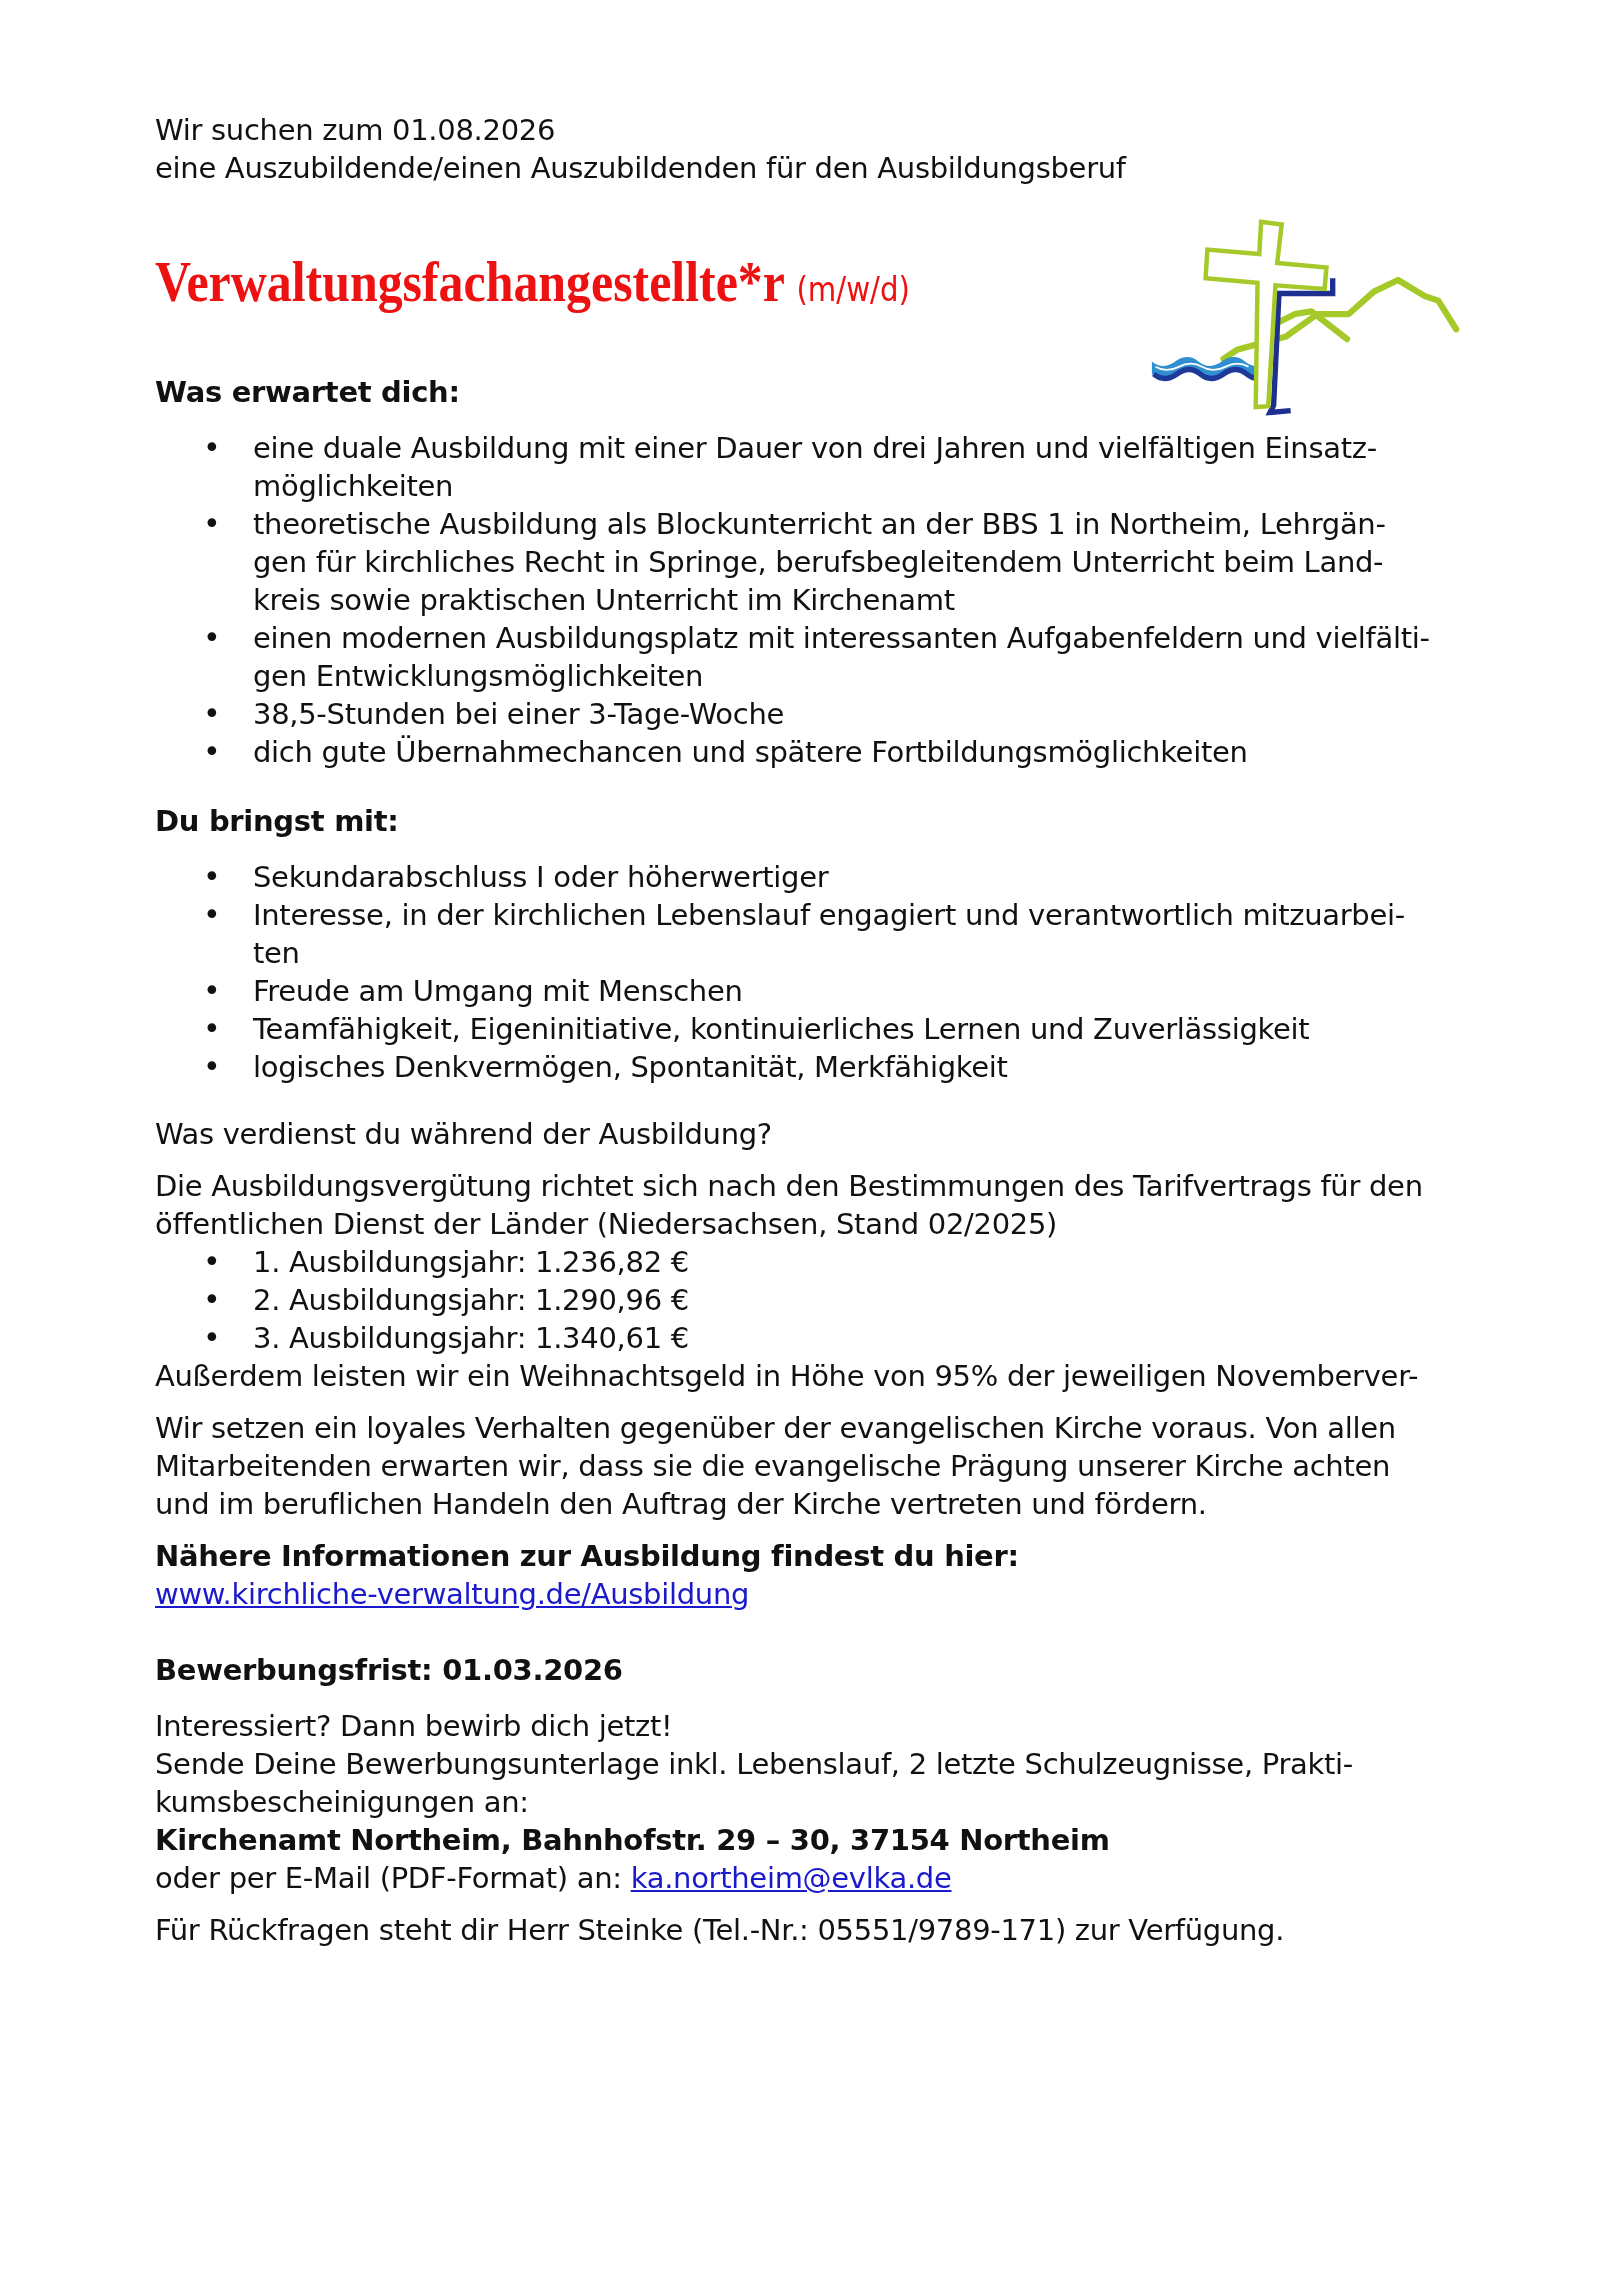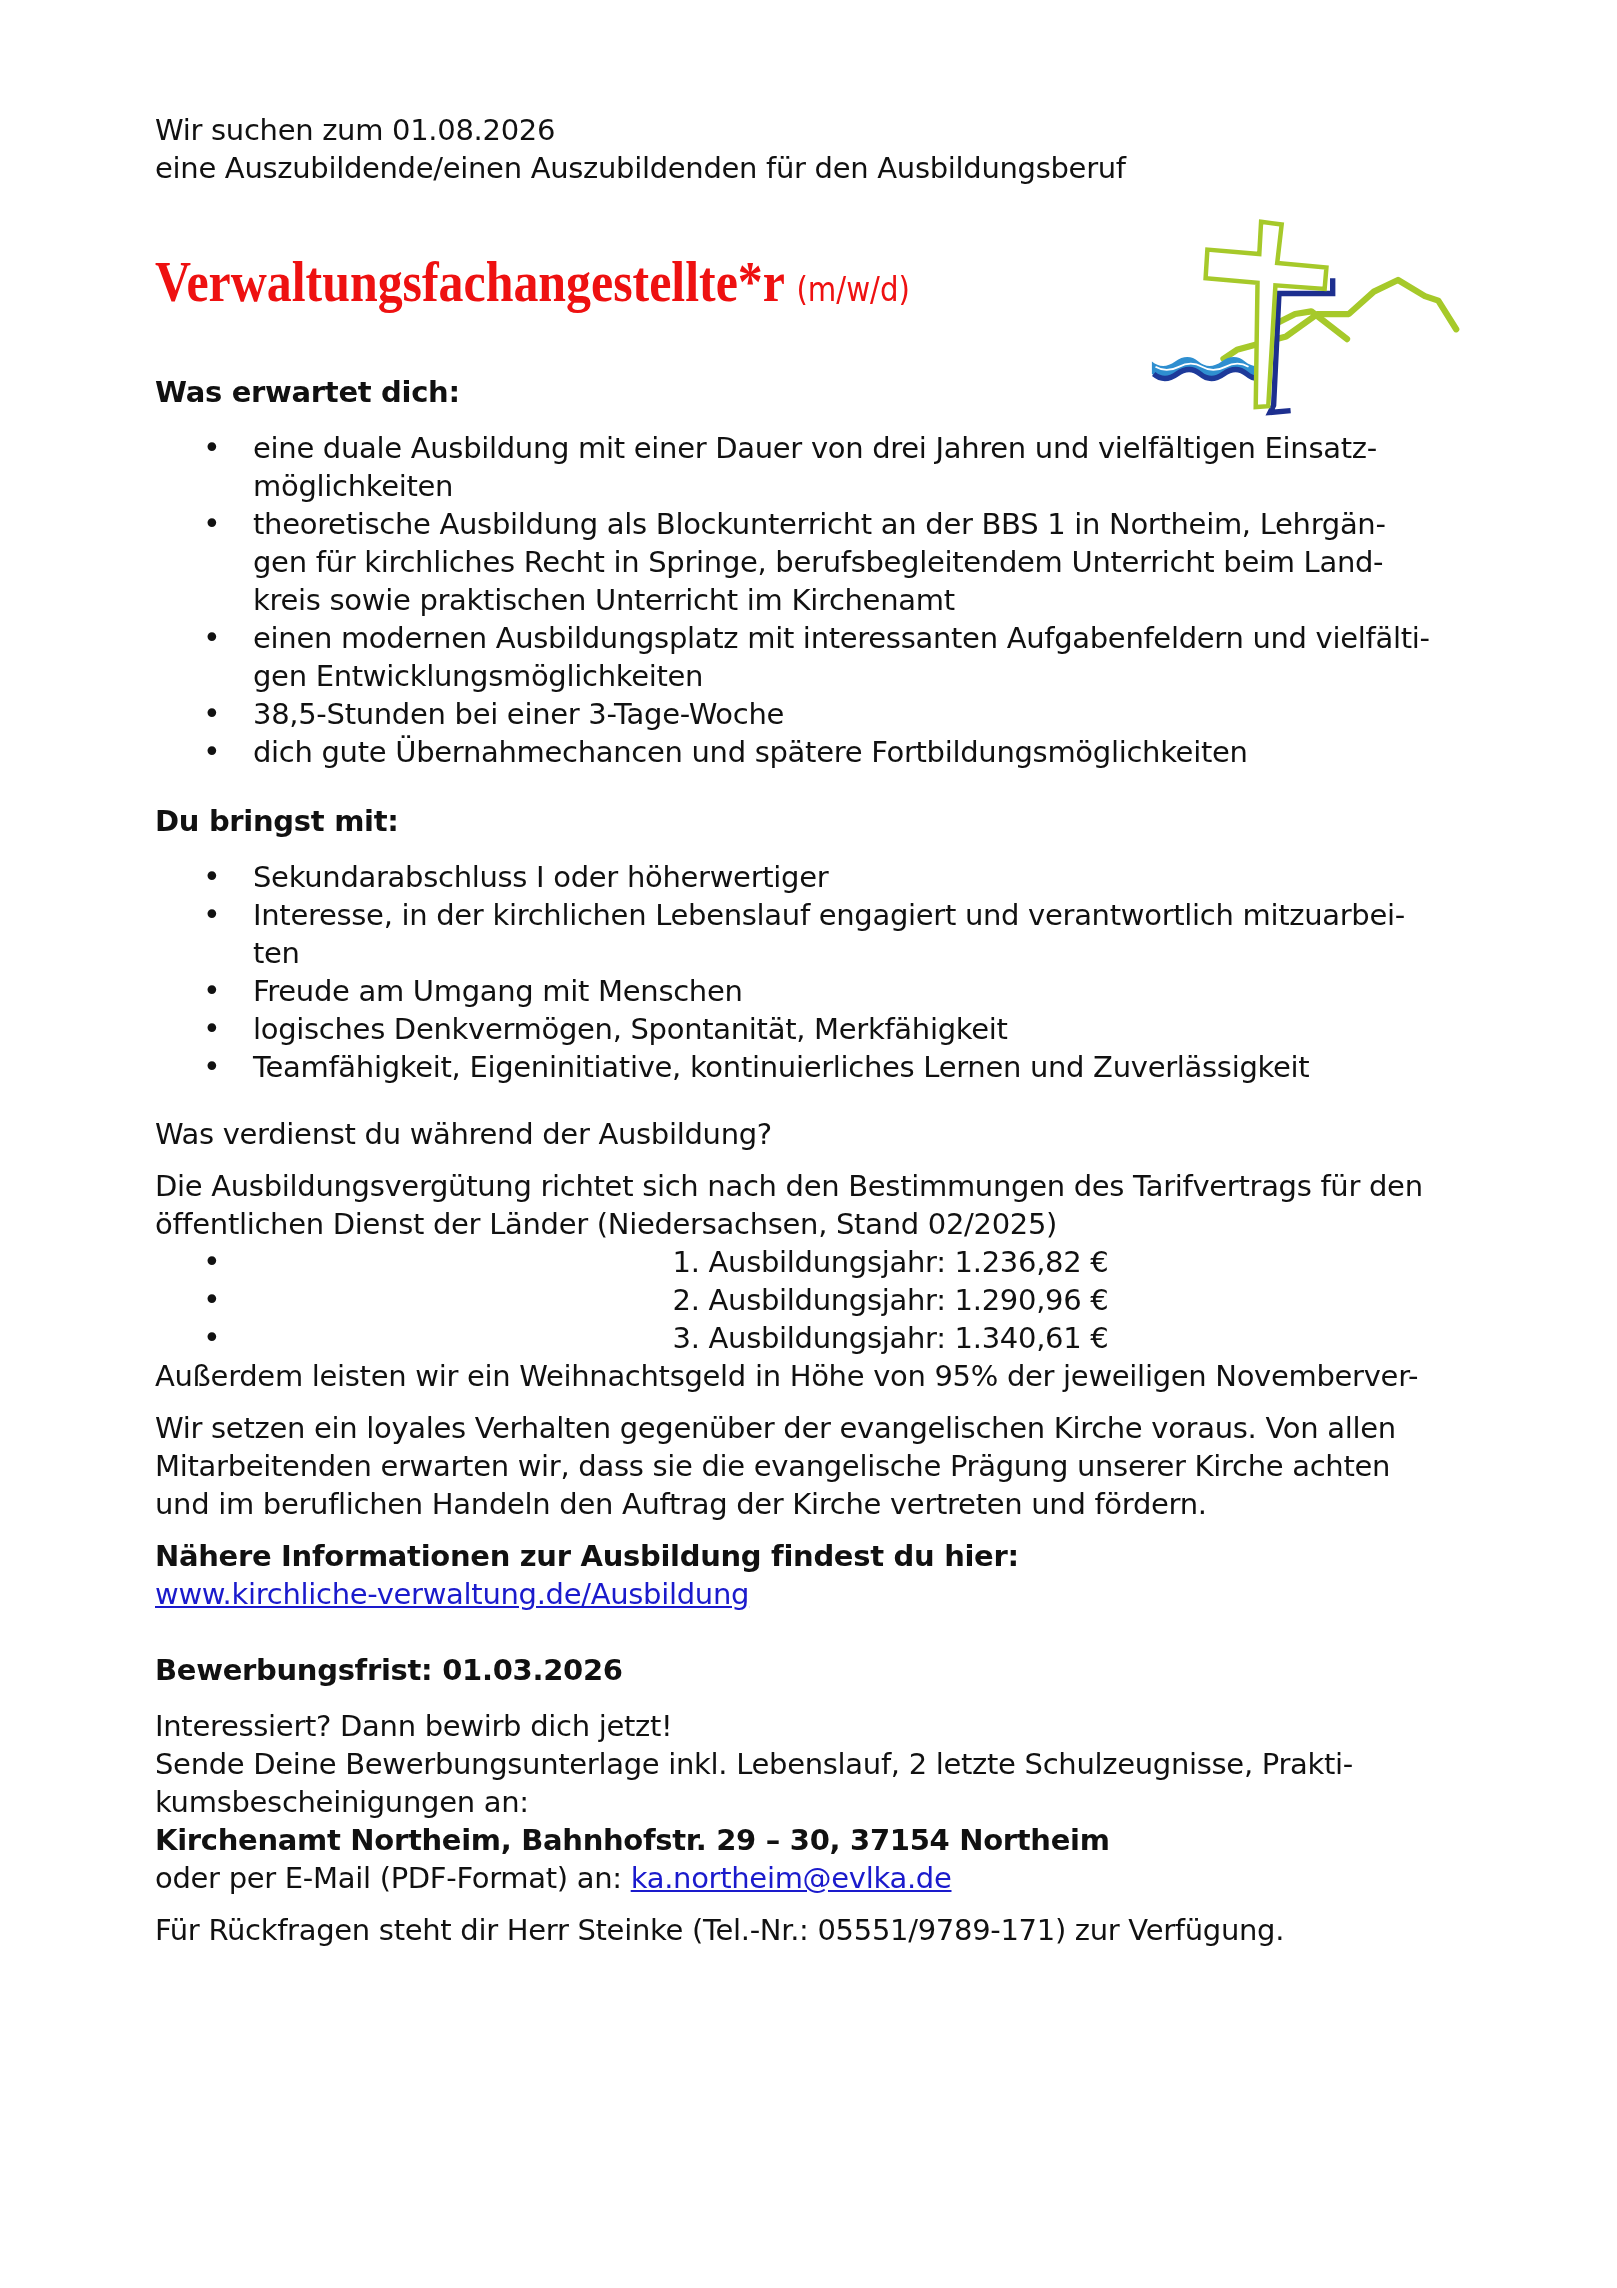--- a/index.html
+++ b/index.html
@@ -77,21 +77,21 @@
     ul.bullets li::before {
       content: "\2022";
       position: absolute;
       left: 48px;
       top: 0;
       font-size: 30px;
     }
     p { margin: 0; }
     .p-verdienst { margin-top: 29px; }
     .p-verguetung { margin-top: 14px; }
-    .pay-list li { padding-left: 98px; text-align: center; }
+    .pay-list li { padding-left: 98px; }
     .p-loyal { margin-top: 14px; }
     .h-info { margin-top: 14px; font-weight: bold; }
     a.link {
       color: #1a1acc;
       text-decoration: underline;
     }
     .p-frist { margin-top: 38px; font-weight: bold; }
     .p-interessiert { margin-top: 18px; }
     .p-address { margin-top: 0; font-weight: bold; }
     .p-rueckfragen { margin-top: 14px; }
@@ -155,24 +155,24 @@
         <div>Sekundarabschluss I oder höherwertiger</div>
       </li>
     <li>
         <div>Interesse, in der kirchlichen Lebenslauf engagiert und verantwortlich mitzuarbei-</div>
         <div>ten</div>
       </li>
     <li>
         <div>Freude am Umgang mit Menschen</div>
       </li>
     <li>
+        <div>Teamfähigkeit, Eigeninitiative, kontinuierliches Lernen und Zuverlässigkeit</div>
+      </li>
+    <li>
         <div>logisches Denkvermögen, Spontanität, Merkfähigkeit</div>
-      </li>
-    <li>
-        <div>Teamfähigkeit, Eigeninitiative, kontinuierliches Lernen und Zuverlässigkeit</div>
       </li>
   </ul>
 
   <p class="p-verdienst">Was verdienst du während der Ausbildung?</p>
   <div class="p-verguetung">
     <div>Die Ausbildungsvergütung richtet sich nach den Bestimmungen des Tarifvertrags für den</div>
     <div>öffentlichen Dienst der Länder (Niedersachsen, Stand 02/2025)</div>
   </div>
   <ul class="bullets pay-list" style="margin-top:0">
     <li><span>1. Ausbildungsjahr:</span> <span>1.236,82 €</span></li>

